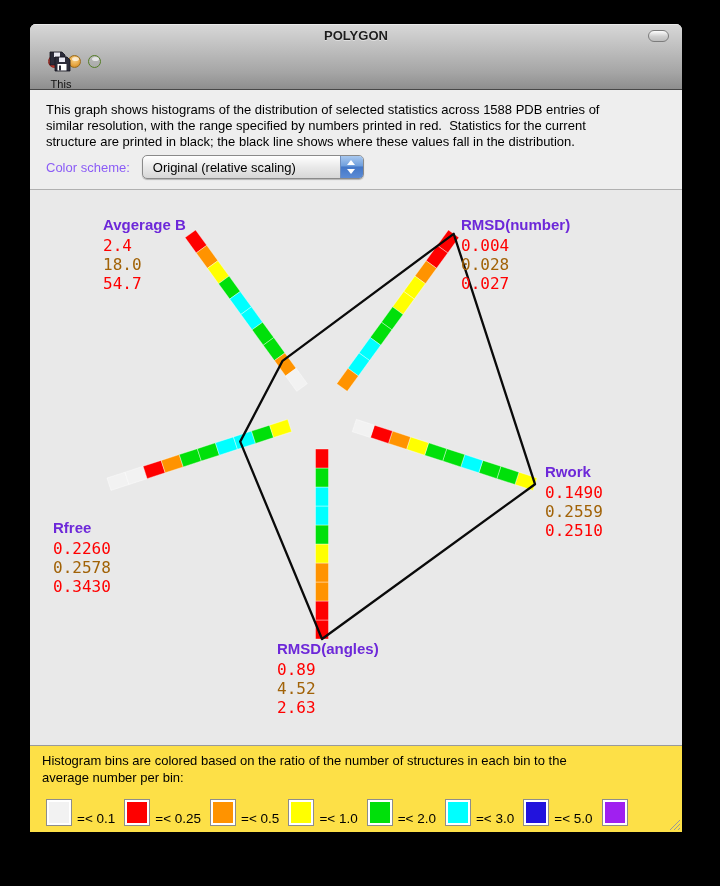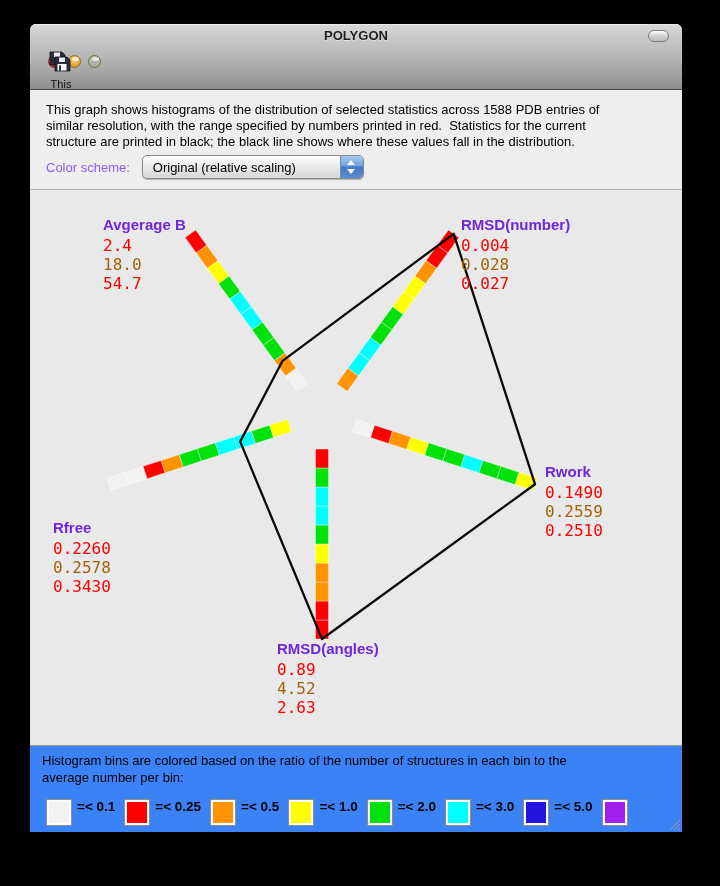--- a/index.html
+++ b/index.html
@@ -41,26 +41,26 @@
   .popup-cap .up{top:4px;border-bottom:5px solid #fff;}
   .popup-cap .dn{bottom:4px;border-top:5px solid #fff;}
   
   .plot-panel{position:absolute;left:0;top:100px;width:652px;height:555px;background:#e9e9e9;}
   .stat-block{position:absolute;}
   .axis-label{font-family:Liberation Sans, sans-serif;font-weight:bold;font-size:15px;color:#6d28d9;margin-bottom:3px;}
   .num{font-family:"DejaVu Sans Mono","Liberation Mono",monospace;font-size:16px;line-height:19px;}
   .num-red{color:#f00;}
   .num-black{color:#a16207;}
   
-  .legend-panel{position:absolute;left:0;top:655px;width:652px;height:87px;background:#3b82f6;
+  .legend-panel{position:absolute;left:0;top:655px;width:652px;height:87px;background:#fde047;
     border-top:1px solid #9a9a9a;box-sizing:border-box;}
   .legend-line{margin:0 0 0 12px;font-size:13px;color:#000;line-height:17px;}
   .legend-line:first-child{margin-top:6px;}
   .bins-row{position:absolute;left:16px;top:53px;display:flex;align-items:center;}
-  .bin-item{display:flex;align-items:flex-start;font-weight:bold;}
+  .bin-item{display:flex;align-items:flex-end;}
   .bin-swatch{width:20px;height:21px;background:#fff;border:1px solid #8d8d8d;padding:2px;margin-right:5px;}
   .bin-swatch .fill{width:100%;height:100%;}
   .bin-label{font-size:13.5px;color:#000;margin-right:9px;white-space:pre;}
   .grip{position:absolute;right:1px;bottom:1px;width:14px;height:14px;}
 </style>
 </head>
 <body>
 
 <div class="window">
 

